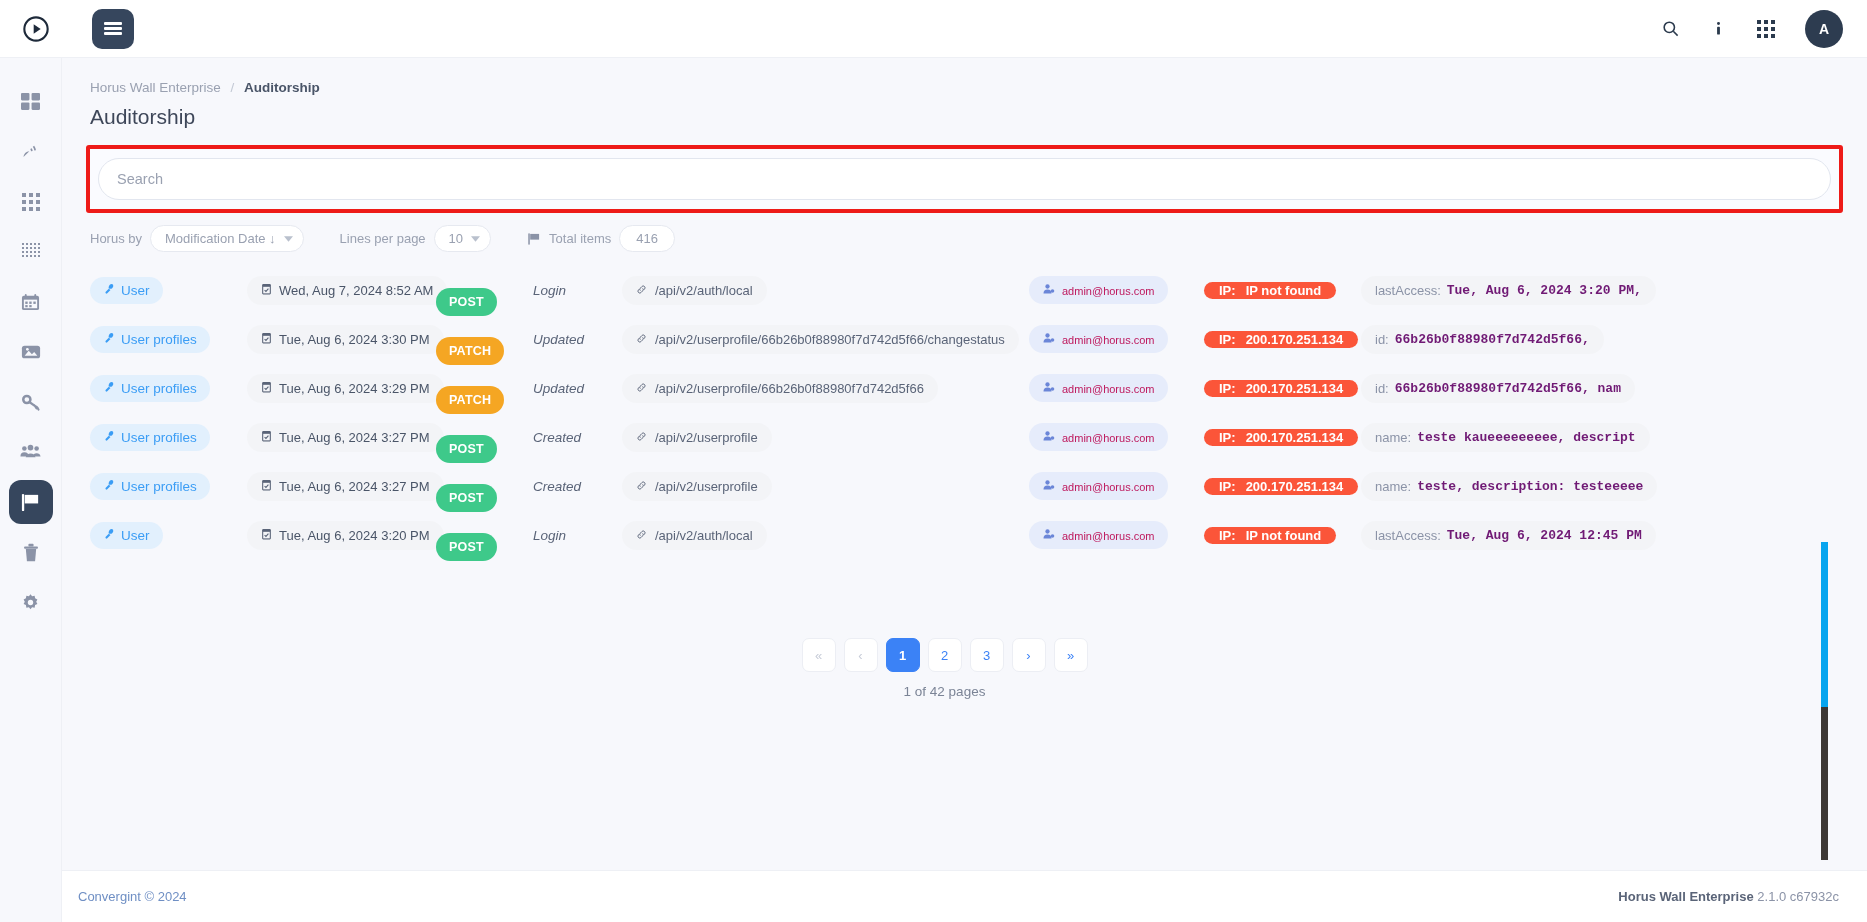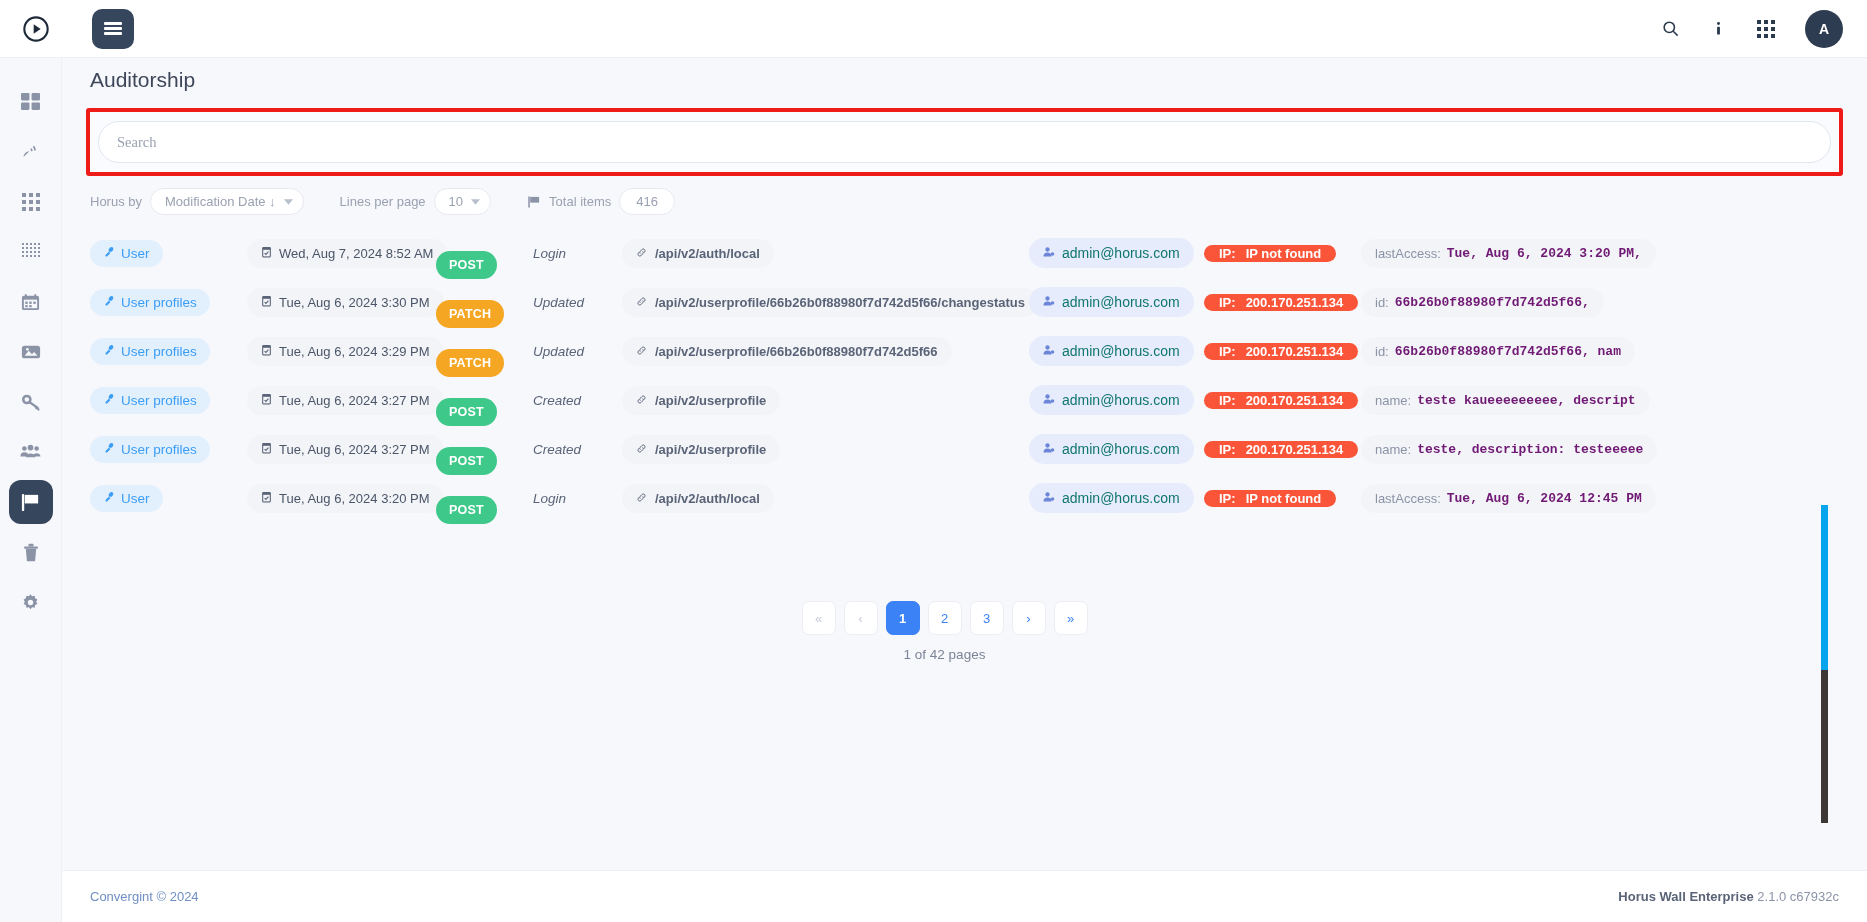--- a/index.html
+++ b/index.html
@@ -62,21 +62,21 @@
     border: 4px solid #ee1b18;
     border-radius: 3px;
     padding: 9px 8px;
     background: #fafbff;
   }
   .search-input {
     width: 100%; height: 42px;
     border: 1px solid #e2e6ef; border-radius: 22px;
     background: #fff; padding: 0 18px;
     font-size: 14.5px; color: #6b7280;
-    font-family: Liberation Serif, serif;
+    font-family: Liberation Sans, sans-serif;
     outline: none;
   }
   .search-input::placeholder { color: #9aa1b1; }
   
   .filters { display: flex; align-items: center; gap: 0; padding: 12px 0 0 28px; font-size: 13px; color: #9aa1b1; }
   .flabel { margin-right: 8px; }
   .pill-select {
     border: 1px solid #e6e9f0; border-radius: 16px; background: #fff;
     padding: 5px 10px 5px 14px; display: flex; align-items: center; gap: 8px;
     color: #9aa1b1; font-size: 13px; cursor: pointer;
@@ -111,27 +111,27 @@
     display: inline-block; border-radius: 14px; color: #fff;
     font-size: 12.5px; font-weight: bold; padding: 7px 13px; letter-spacing: .2px; margin-top: 24px;
   }
   .badge.post { background: #3ec98a; }
   .badge.patch { background: #f5a623; }
   .c-action { width: 82px; flex: 0 0 82px; font-style: italic; font-size: 13.5px; color: #5a6478; }
   .c-url { width: 400px; flex: 0 0 400px; }
   .chip-url {
     display: inline-flex; align-items: center; gap: 8px;
     background: #f3f4f7; color: #5a6478; border-radius: 15px;
-    padding: 7px 14px; font-size: 13px; font-weight: bold;
+    padding: 7px 14px; font-size: 13px;
   }
   .c-user { width: 160px; flex: 0 0 160px; margin-left: auto; }
   .chip-user {
-    display: inline-flex; align-items: flex-start; gap: 7px;
-    background: #e6ecfb; color: #0f766e; border-radius: 15px;
-    padding: 7px 14px; font-size: 14px;
+    display: inline-flex; align-items: flex-end; gap: 7px;
+    background: #e6ecfb; color: #be185d; border-radius: 15px;
+    padding: 7px 14px; font-size: 11px;
   }
   .c-ip { width: 148px; flex: 0 0 148px; padding-left: 8px; }
   .chip-ip {
     display: inline-flex; align-items: center; gap: 10px;
     background: #fb5539; color: #fff; border-radius: 15px;
     padding: 1px 15px; font-size: 13px; font-weight: bold;
   }
   .c-detail { flex: 1 1 auto; padding-left: 10px; overflow: hidden; }
   .chip-detail {
     display: inline-flex; align-items: center; gap: 6px;
@@ -148,21 +148,21 @@
     min-width: 34px; height: 34px; border-radius: 7px;
     background: #fff; border: 1px solid #eceef4;
     display: flex; align-items: center; justify-content: center;
     font-size: 13px; color: #3b82f6; cursor: pointer;
   }
   .pbtn.muted { color: #c7ccd8; }
   .pbtn.active { background: #3b82f6; color: #fff; border-color: #3b82f6; font-weight: bold; }
   .page-info { text-align: center; font-size: 13.5px; color: #7b8496; margin-top: 12px; padding-right: 40px; }
   
   .footer {
-    position: absolute; left: 62px; right: 0; bottom: 0; height: 52px;
+    position: absolute; left: 50px; right: 0; bottom: 0; height: 52px;
     background: #ffffff; border-top: 1px solid #eef0f5;
     display: flex; align-items: center; justify-content: space-between;
     padding: 0 28px;
     font-size: 13px;
   }
   .f-left { color: #6f8fc4; }
   .f-right { color: #8b93a7; }
   .f-right b { color: #5a6478; }
 </style>
 </head>
@@ -333,20 +333,25 @@
   <div class="sb-item">
     <svg width="19" height="19" viewBox="0 0 24 24">
       <path fill="currentColor" d="M12 1.5l2 2.6 3.2-.6.6 3.2 2.9 1.4-1.5 2.9 1.5 2.9-2.9 1.4-.6 3.2-3.2-.6-2 2.6-2-2.6-3.2.6-.6-3.2-2.9-1.4 1.5-2.9-1.5-2.9 2.9-1.4.6-3.2 3.2.6z"></path>
       <circle cx="12" cy="12" r="3.4" fill="#f7f8fc"></circle>
     </svg>
   </div>
 </div>
 
 <div class="content">
 
+  <div class="breadcrumb">
+    <span>Horus Wall Enterprise</span>
+    <span class="sep">/</span>
+    <span class="crumb-active">Auditorship</span>
+  </div>
 
   <h1 class="page-title">Auditorship</h1>
 
   <div class="search-wrap">
     <input class="search-input" type="text" placeholder="Search" style="">
   </div>
 
   <div class="filters">
     <span class="flabel">Horus by</span>
     <div class="pill-select">

